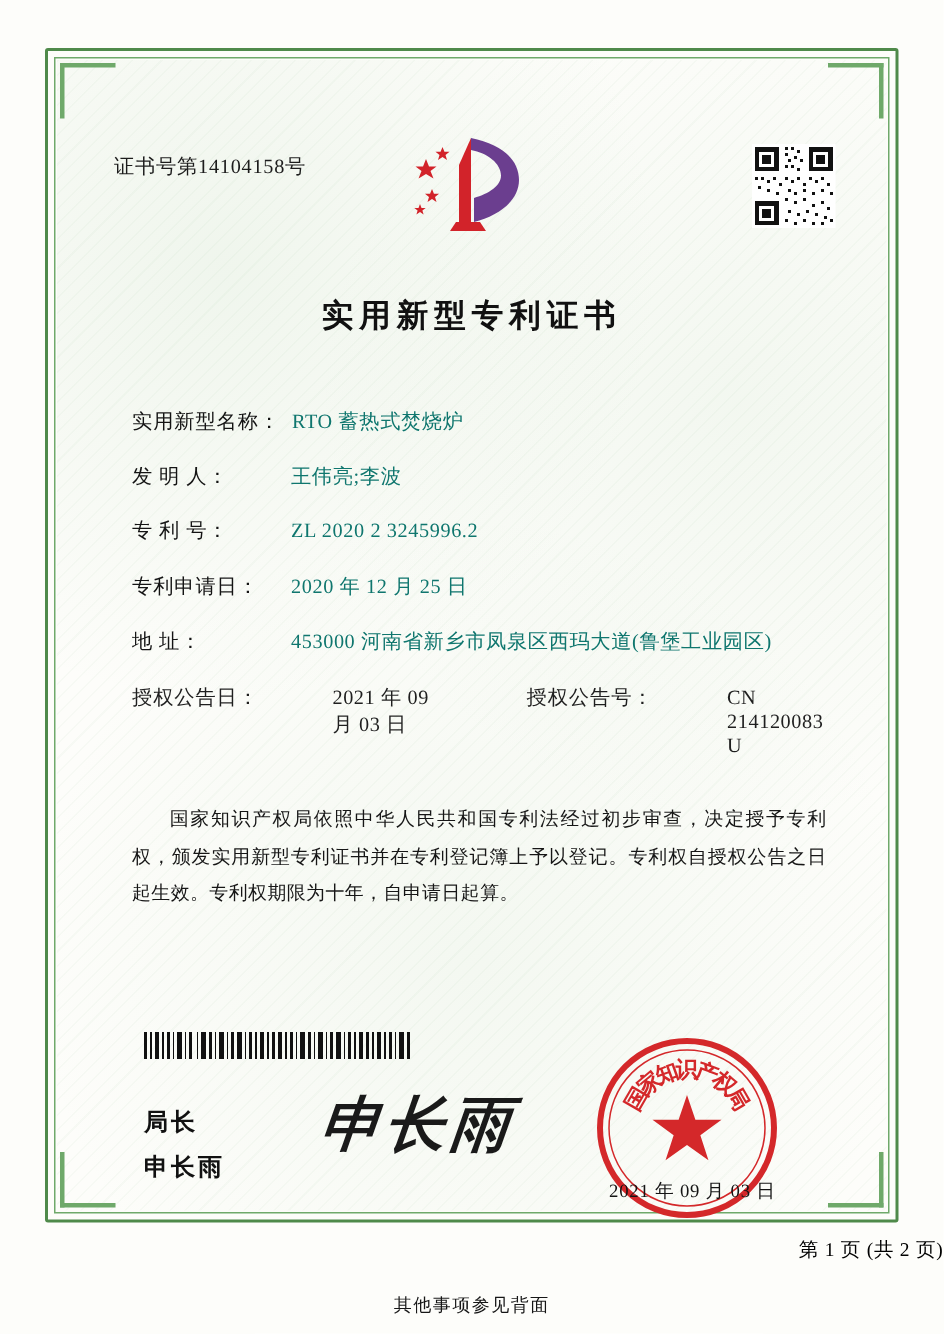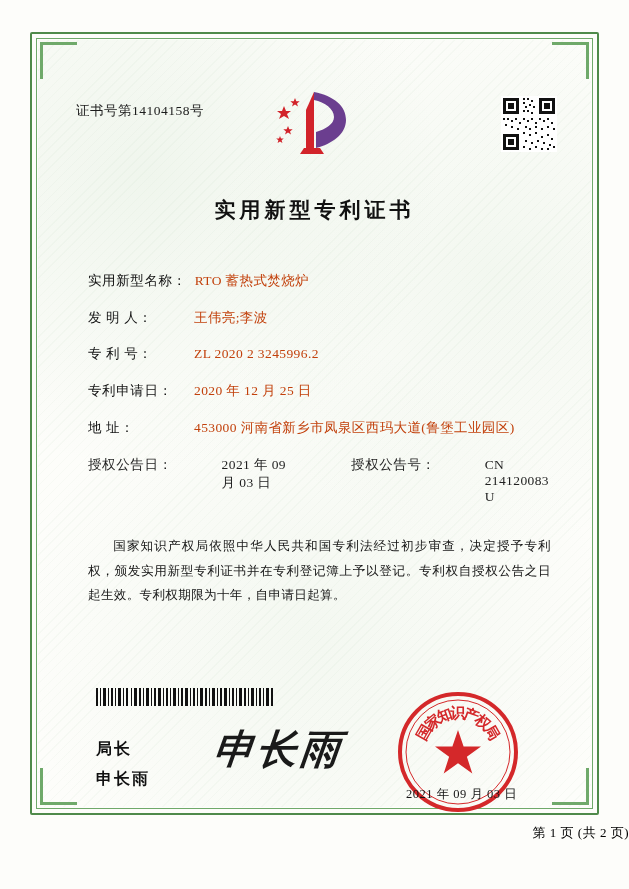--- a/index.html
+++ b/index.html
@@ -121,21 +121,21 @@
     line-height: 1.35;
   }
   .field .k {
     white-space: nowrap;
     letter-spacing: 0.6px;
     color: #141414;
   }
   .field .v {
     margin-left: 8px;
     letter-spacing: 0.4px;
-    color: #c2410c;
+    color: #0f766e;
   }
   .field.k-wide .k { min-width: 98px; }
 
   .grant-row {
     display: flex;
     align-items: baseline;
     font-size: 13.5px;
     margin-bottom: 18px;
   }
   .grant-row .seg { display: flex; align-items: baseline; gap: 41px; }
@@ -437,14 +437,15 @@
         <text x="62" y="28" text-anchor="middle" transform="rotate(20 62 62)">产</text>
         <text x="62" y="28" text-anchor="middle" transform="rotate(40 62 62)">权</text>
         <text x="62" y="28" text-anchor="middle" transform="rotate(60 62 62)">局</text>
       </g>
     </svg>
   </div>
 
   <div class="seal-date">2021 年 09 月 03 日</div>
 
   <div class="page-no">第 1 页 (共 2 页)</div>
+  <div class="foot-note">其他事项参见背面</div>
 
 </div>
 
 </body></html>

